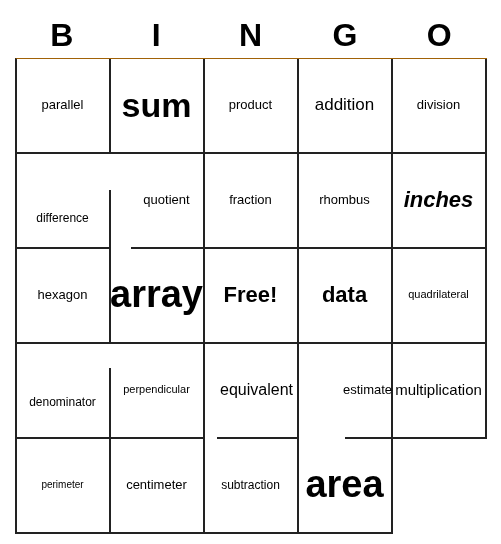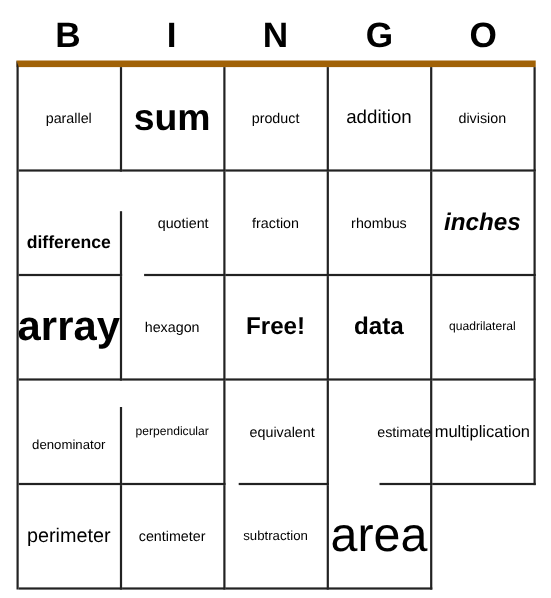--- a/index.html
+++ b/index.html
@@ -23,21 +23,21 @@
       font-weight: bold;
       width: 94px;
       text-align: center;
       display: inline-block;
     }
     .bingo-grid {
       display: grid;
       grid-template-columns: repeat(5, 94px);
       grid-template-rows: repeat(5, 95px);
       border-left: 2px solid #222;
-      border-top: 6px solid #a16207;
+      border-top: 1px solid #a16207;
     }
     .bingo-cell {
       border-right: 2px solid #222;
       border-bottom: 2px solid #222;
       display: flex;
       align-items: center;
       justify-content: center;
       text-align: center;
       padding: 4px;
       font-size: 13px;
@@ -56,33 +56,33 @@
       <span>G</span>
       <span>O</span>
     </div>
   <div class="bingo-grid">
 
   <div class="bingo-cell" style="font-size: 13px; font-weight: normal;">parallel</div>
       <div class="bingo-cell" style="font-size: 34px; font-weight: bold;">sum</div>
       <div class="bingo-cell" style="font-size: 13px; font-weight: normal;">product</div>
       <div class="bingo-cell" style="font-size: 17px; font-weight: normal;">addition</div>
       <div class="bingo-cell" style="font-size: 13px; font-weight: normal;">division</div>
-      <div class="bingo-cell" style="font-size: 16px; font-weight: bold; margin-top: 36px;">difference</div>
+      <div class="bingo-cell" style="font-size: 12px; font-weight: normal; margin-top: 36px;">difference</div>
       <div class="bingo-cell" style="font-size: 13px; font-weight: normal; margin-left: 20px;">quotient</div>
       <div class="bingo-cell" style="font-size: 13px; font-weight: normal;">fraction</div>
       <div class="bingo-cell" style="font-size: 13px; font-weight: normal; text-align: center;">rhombus</div>
       <div class="bingo-cell" style="font-size: 22px; font-weight: bold; font-style: italic;">inches</div>
+      <div class="bingo-cell" style="font-size: 13px; font-weight: normal;">hexagon</div>
       <div class="bingo-cell" style="font-size: 38px; font-weight: bold;">array</div>
-      <div class="bingo-cell" style="font-size: 13px; font-weight: normal;">hexagon</div>
       <div class="bingo-cell" style="font-size: 22px; font-weight: bold;">Free!</div>
       <div class="bingo-cell" style="font-size: 22px; font-weight: bold;">data</div>
       <div class="bingo-cell" style="font-size: 11px; font-weight: normal; text-align: center;">quadrilateral</div>
       <div class="bingo-cell" style="font-size: 12px; font-weight: normal; margin-top: 24px;">denominator</div>
       <div class="bingo-cell" style="font-size: 11px; font-weight: normal;">perpendicular</div>
-      <div class="bingo-cell" style="font-size: 13px; font-weight: normal; margin-left: 12px;">equivalent</div>
+      <div class="bingo-cell" style="font-size: 16px; font-weight: normal; margin-left: 12px;">equivalent</div>
       <div class="bingo-cell" style="font-size: 13px; font-weight: normal; margin-left: 46px;">estimate</div>
       <div class="bingo-cell" style="font-size: 15px; font-weight: normal;">multiplication</div>
-      <div class="bingo-cell" style="font-size: 18px; font-weight: normal;">perimeter</div>
+      <div class="bingo-cell" style="font-size: 10px; font-weight: normal;">perimeter</div>
       <div class="bingo-cell" style="font-size: 13px; font-weight: normal;">centimeter</div>
       <div class="bingo-cell" style="font-size: 12px; font-weight: normal;">subtraction</div>
-      <div class="bingo-cell" style="font-size: 44px; font-weight: normal;">area</div>
+      <div class="bingo-cell" style="font-size: 38px; font-weight: bold;">area</div>
     </div>
 </div>
 
 </body></html>

